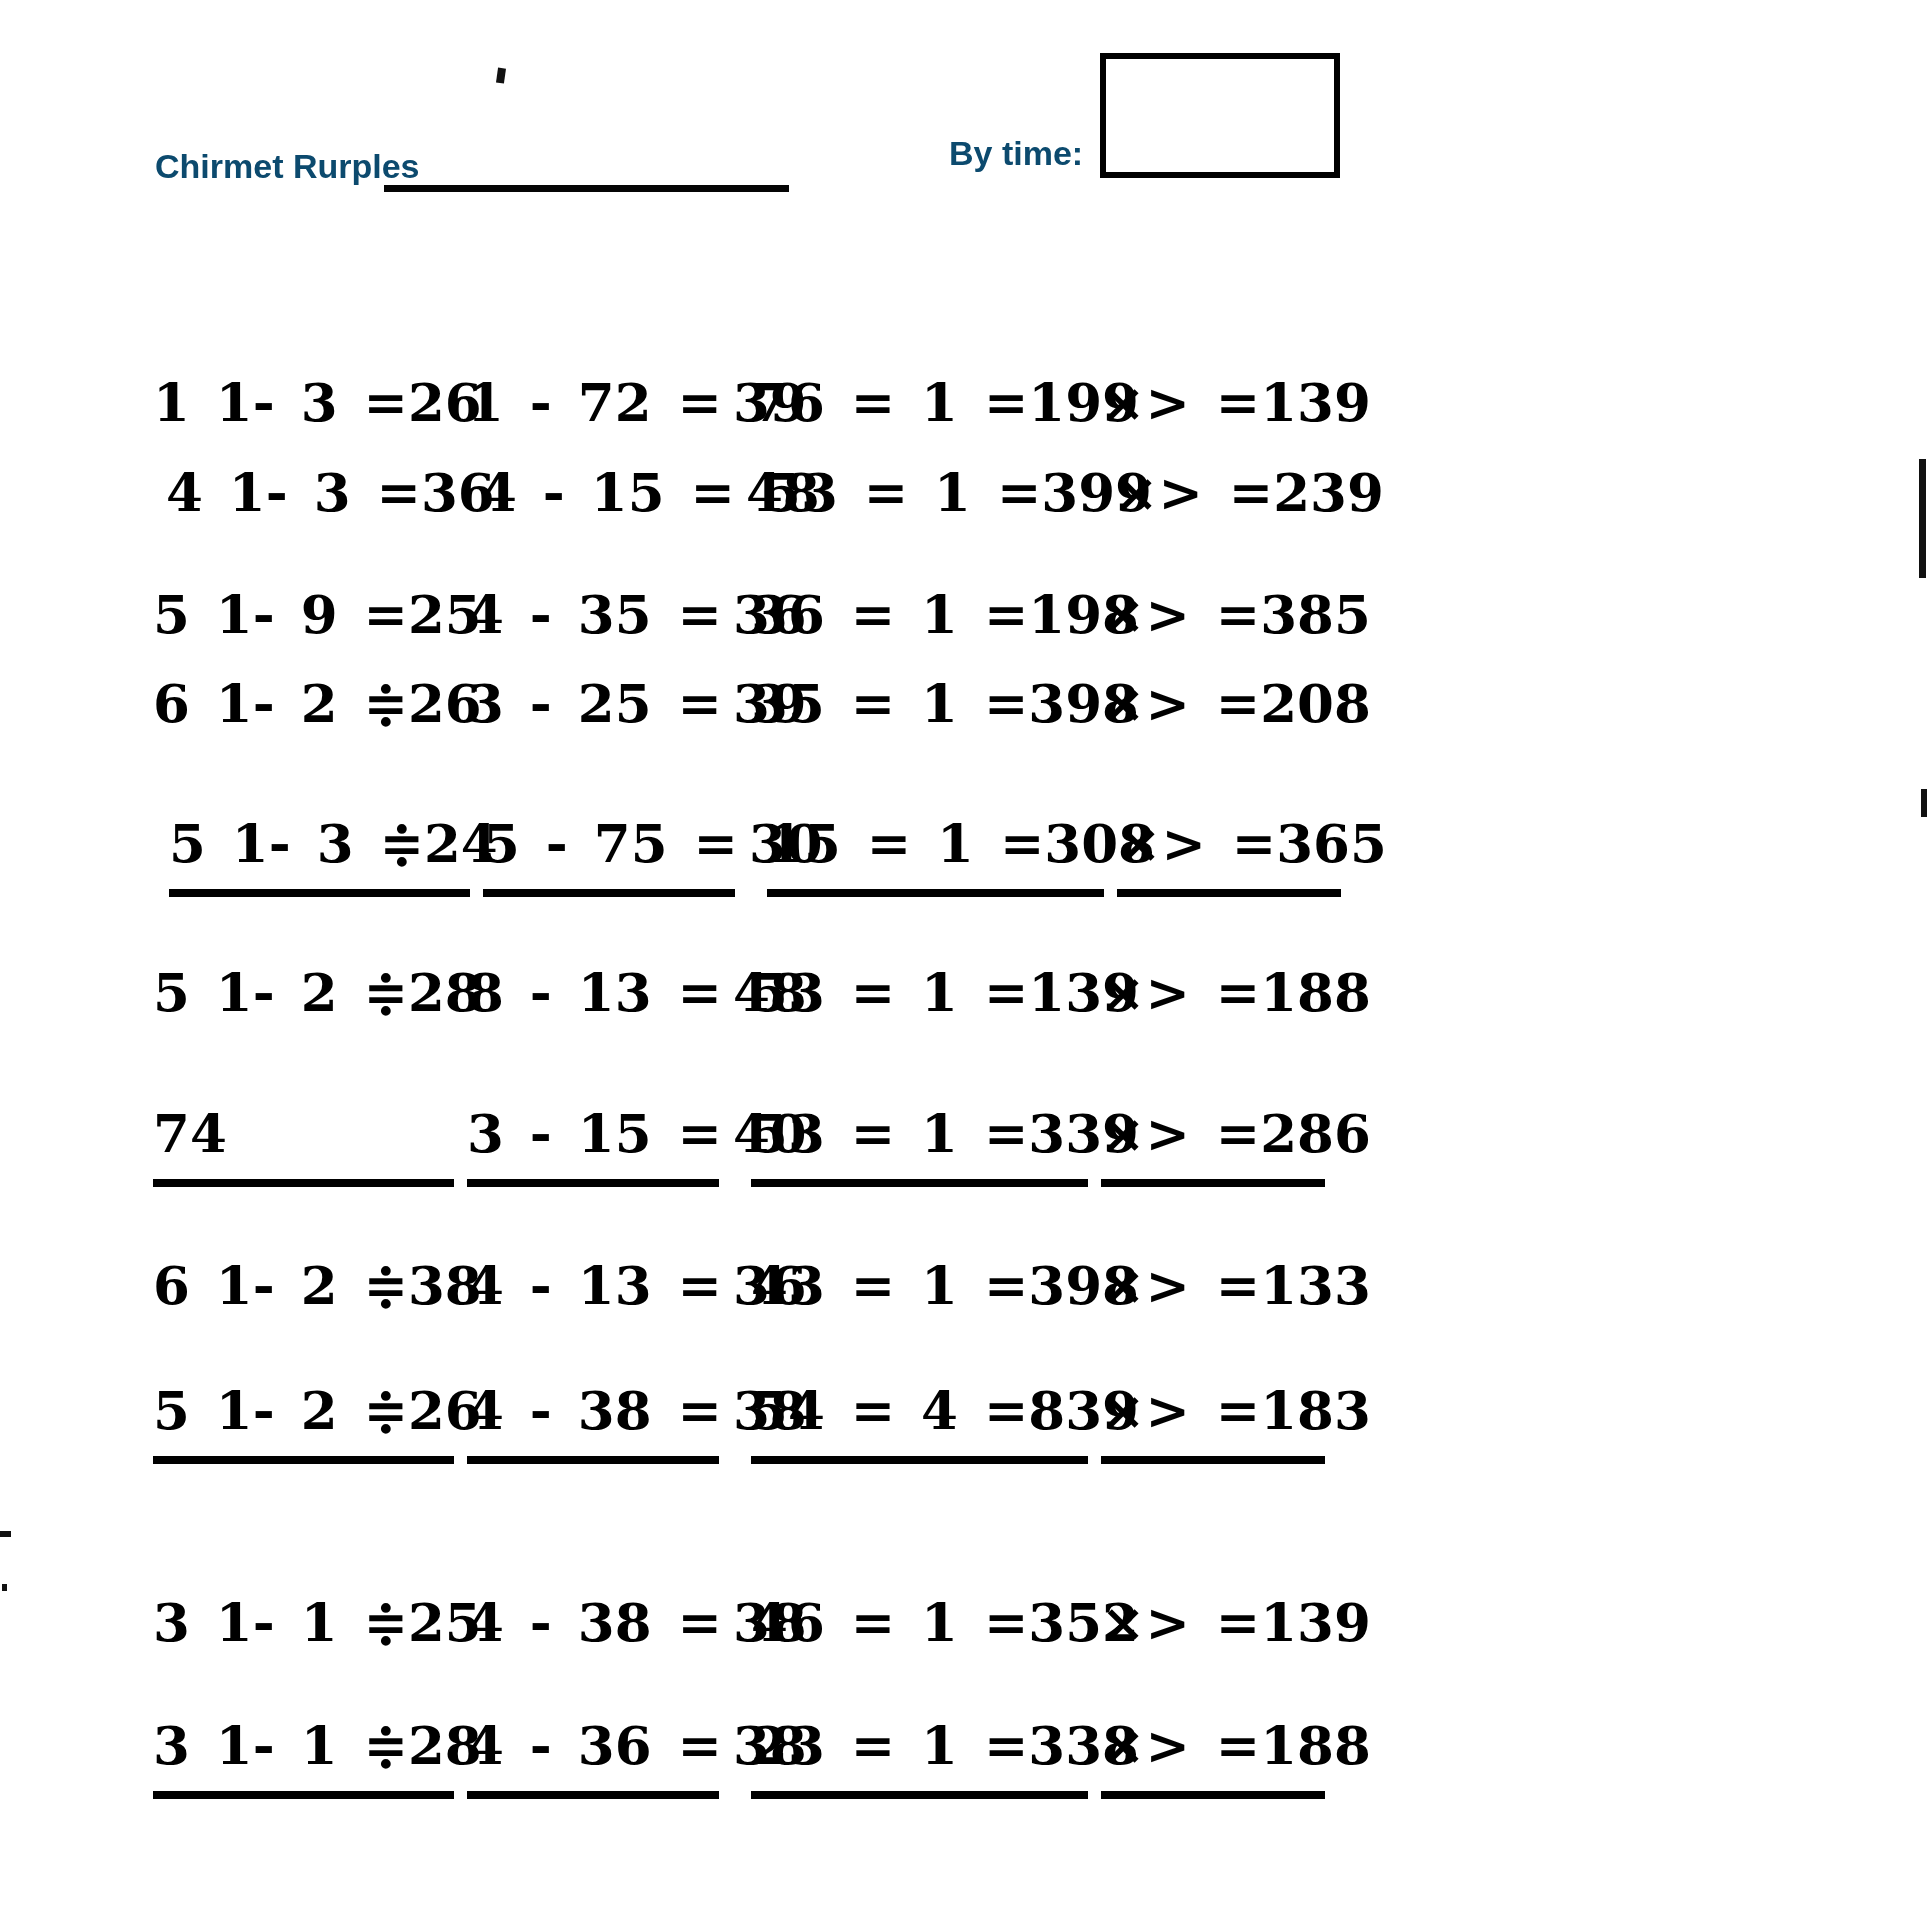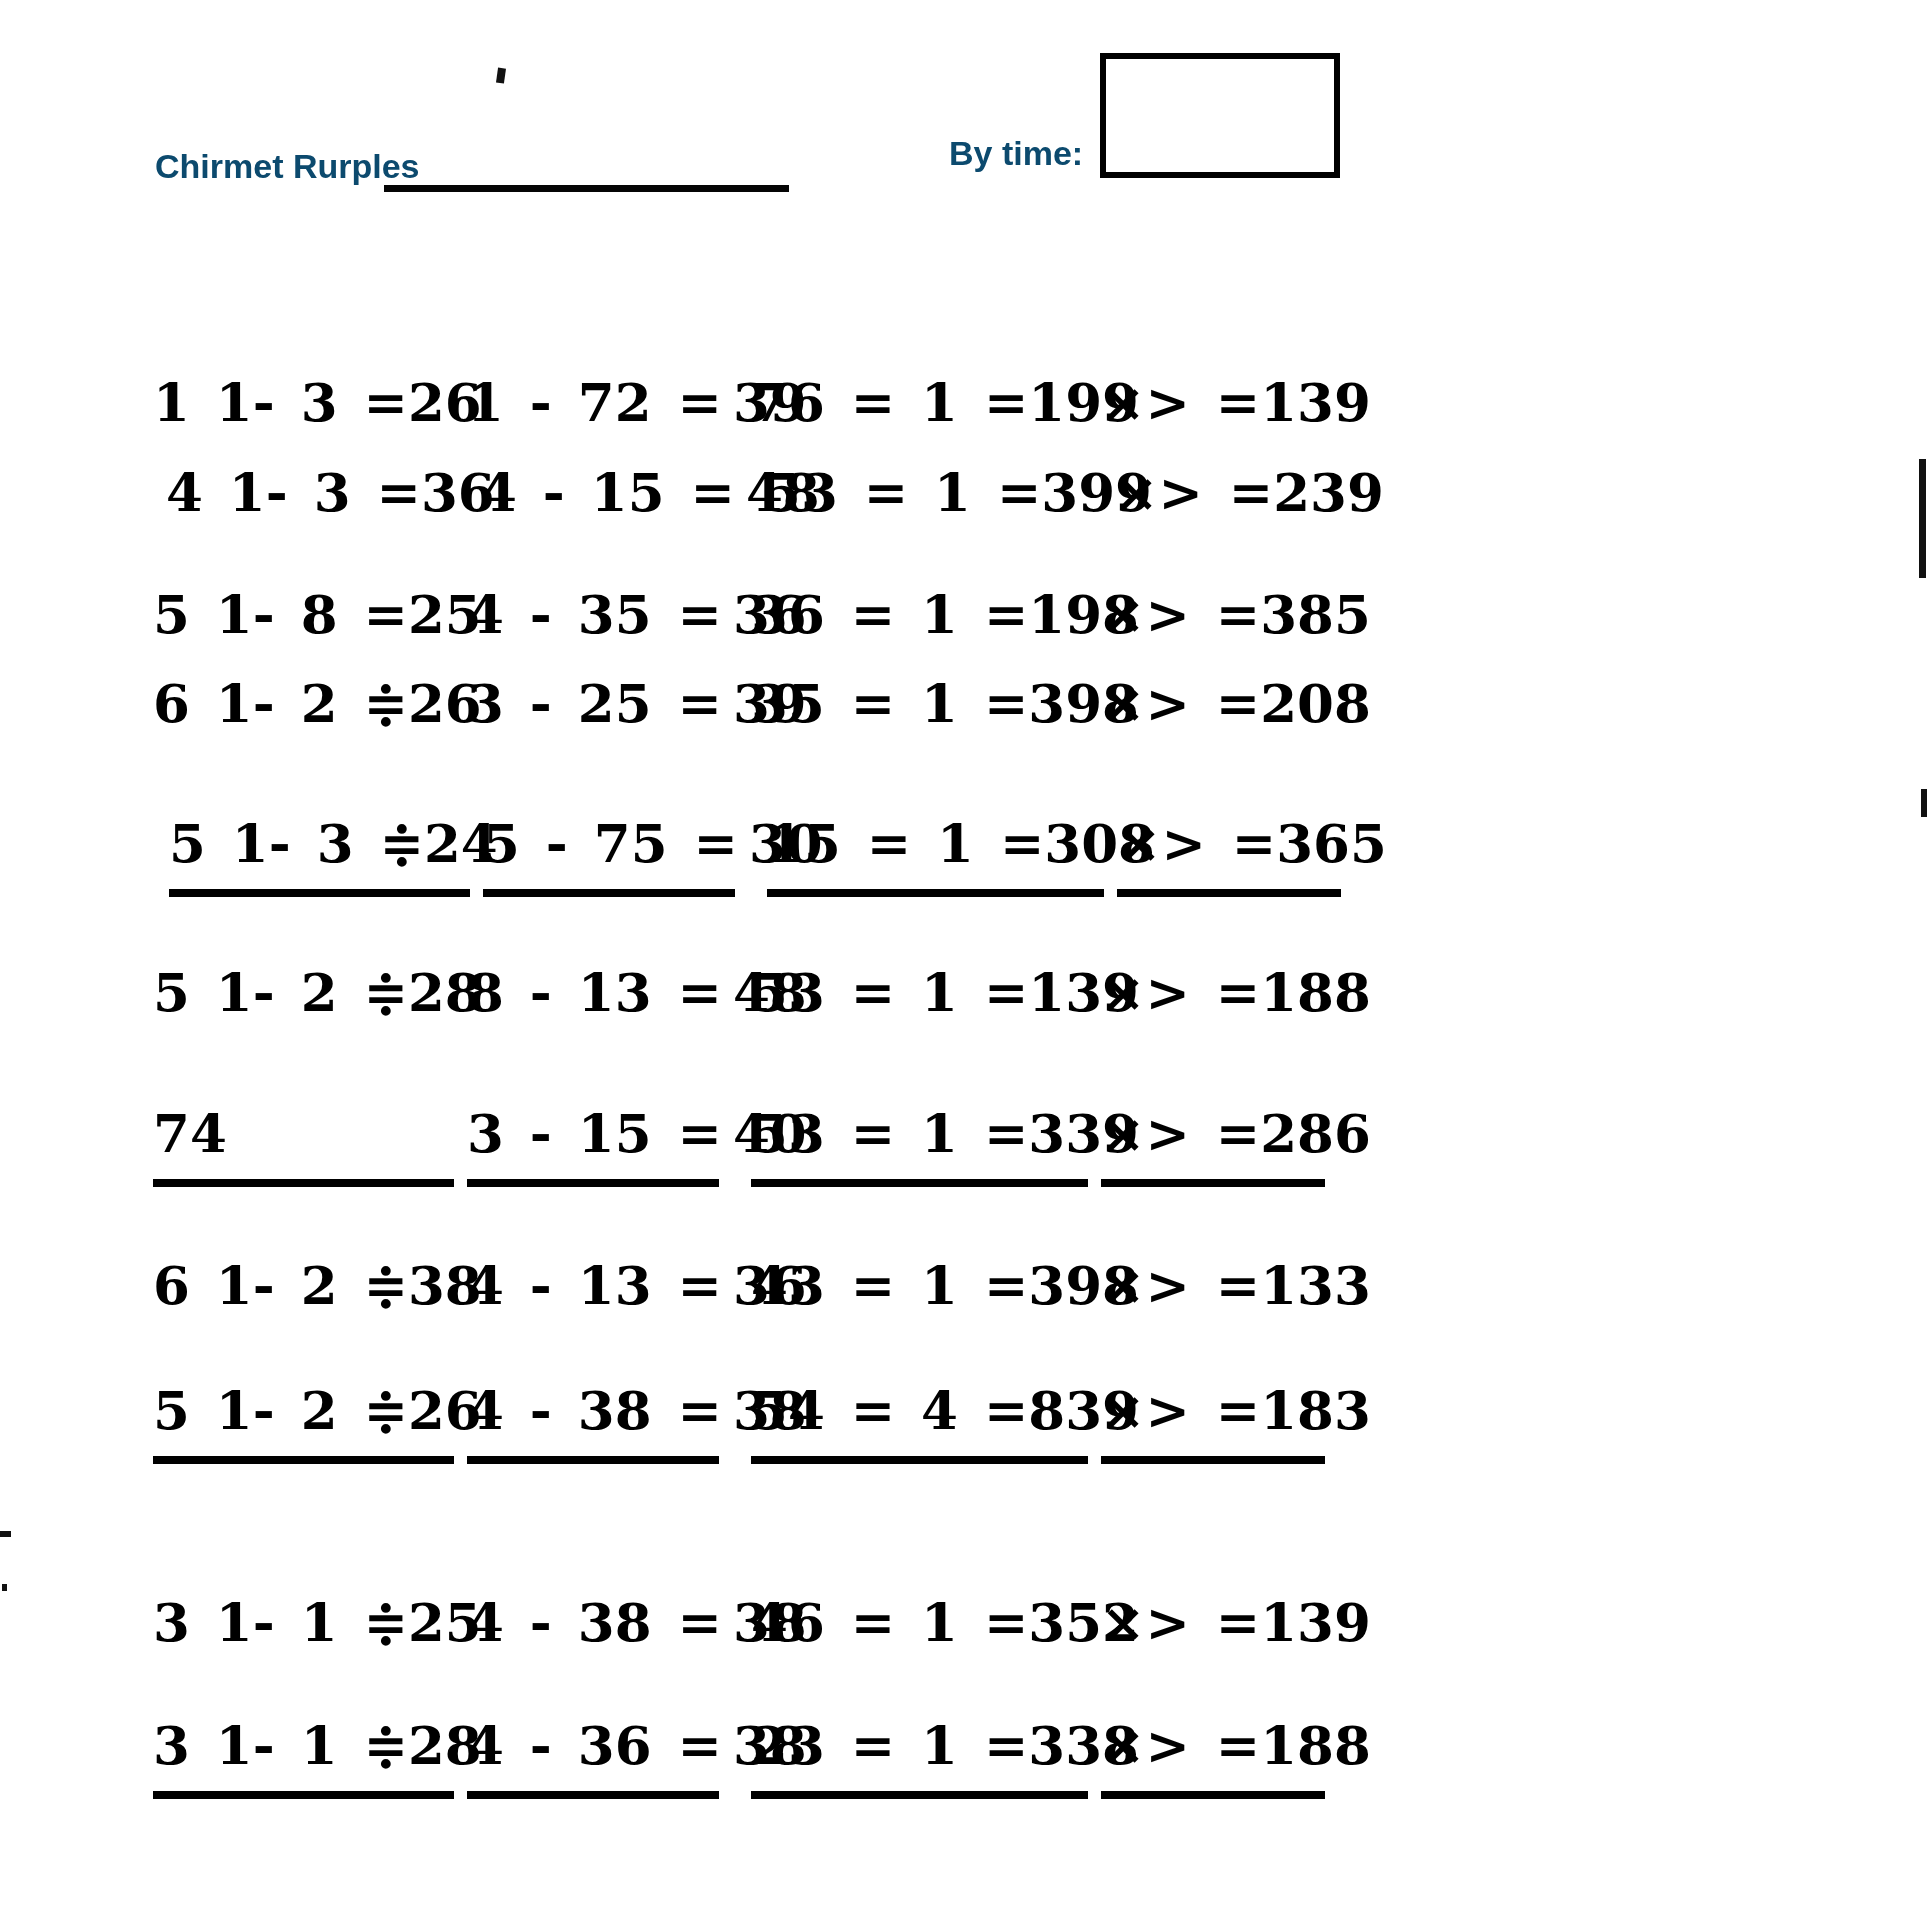--- a/index.html
+++ b/index.html
@@ -103,21 +103,21 @@
       <span class="expr">53 = 1 =</span>
       <span class="ans">399</span>
     </div>
     <div class="cell c4">
       <span class="expr">×&gt; =</span>
       <span class="ans">239</span>
     </div>
   </div>
       <div class="row" style="top: 581px;">
     <div class="cell c1">
-      <span class="expr">5 1- 8 =</span>
+      <span class="expr">5 1- 9 =</span>
       <span class="ans">25</span>
     </div>
     <div class="cell c2">
       <span class="expr">4 - 35 =</span>
       <span class="ans">36</span>
     </div>
     <div class="cell c3">
       <span class="expr">36 = 1 =</span>
       <span class="ans">198</span>
     </div>

